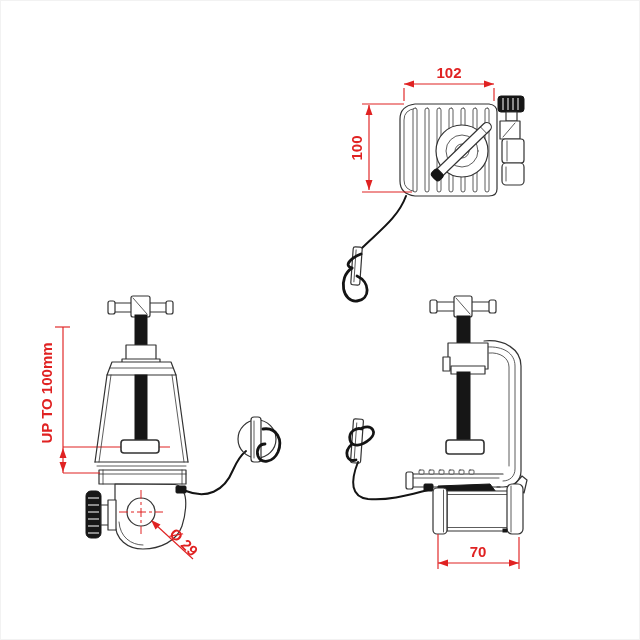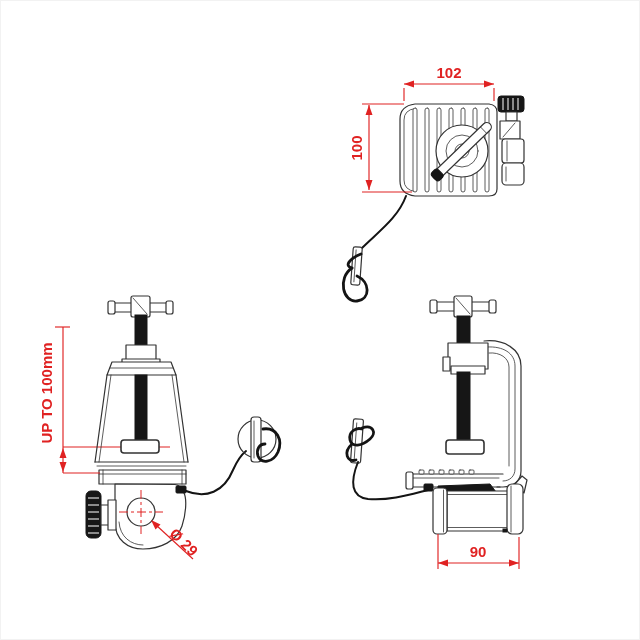--- a/index.html
+++ b/index.html
@@ -218,14 +218,14 @@
     <line class="dim" x1="438" y1="563" x2="519" y2="563"></line>
     <polygon class="dimf" points="438,563 448,559.5 448,566.5"></polygon>
     <polygon class="dimf" points="519,563 509,559.5 509,566.5"></polygon>
   </g>
 </svg>
 
   <span class="dim-label" style="left:449px;top:72px;">102</span>
   <span class="dim-label rot-ccw" style="left:356px;top:148px;">100</span>
   <span class="dim-label rot-ccw" style="left:46px;top:393px;">UP TO 100mm</span>
   <span class="dim-label rot-dia" style="left:184px;top:542px;">Ø 29</span>
-  <span class="dim-label" style="left:478px;top:551px;">90</span>
+  <span class="dim-label" style="left:478px;top:551px;">70</span>
 </div>
 
 </body></html>

